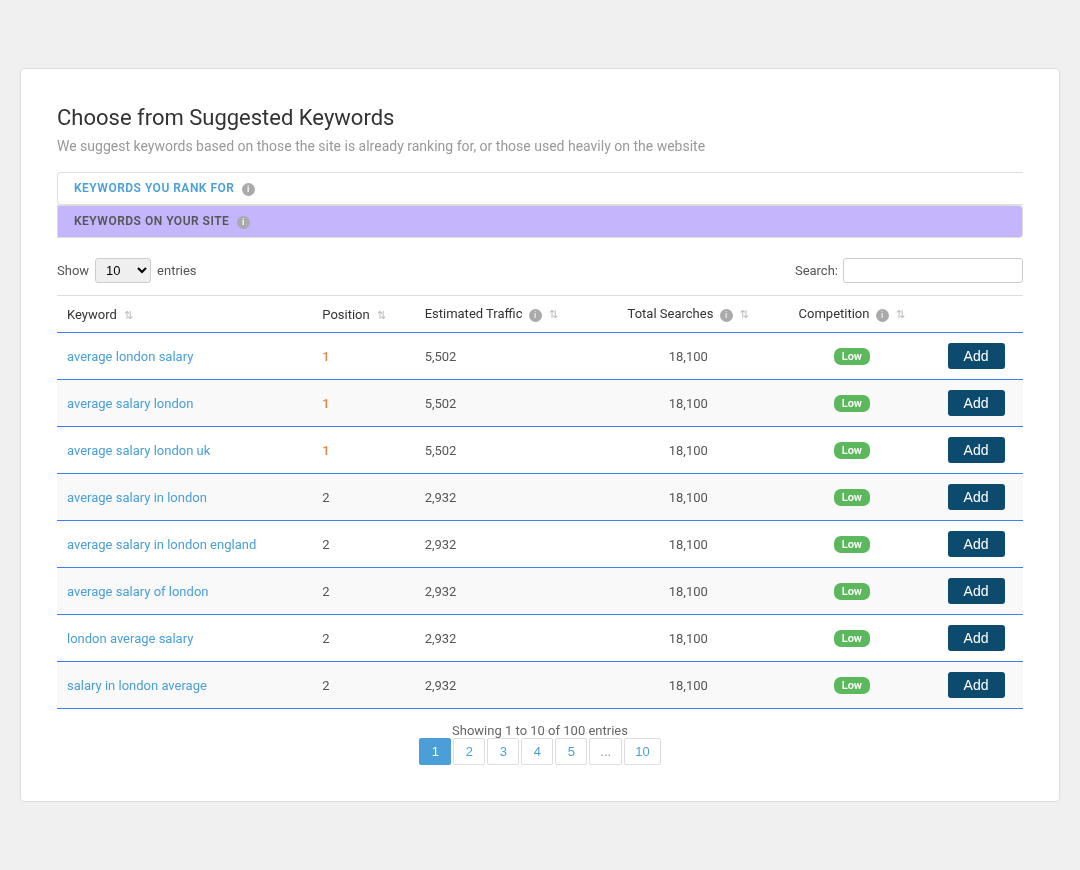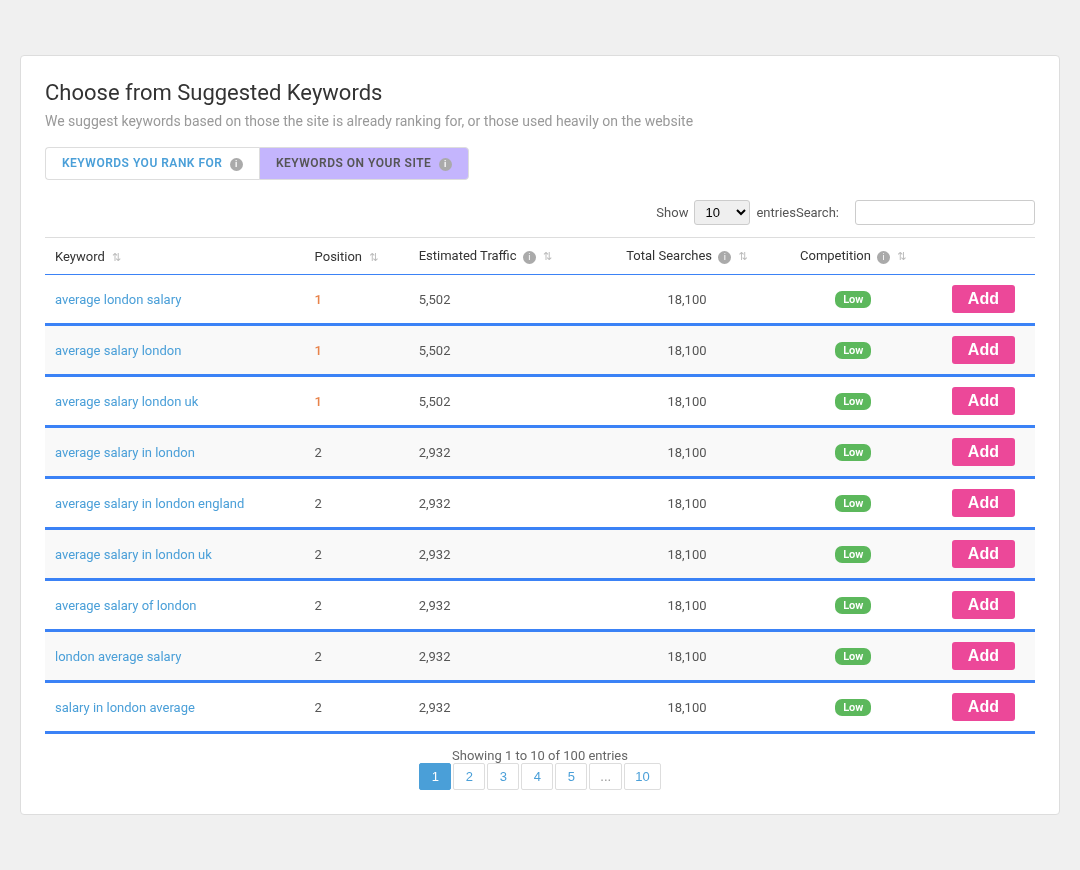--- a/index.html
+++ b/index.html
@@ -9,39 +9,40 @@
       display: flex;
       justify-content: center;
       align-items: center;
       min-height: 100vh;
       padding: 20px;
     }
     .card {
       background: #fff;
       border: 1px solid #ddd;
       border-radius: 4px;
-      padding: 24px;
+      padding: 36px;
       width: 1068px;
       max-width: 100%;
     }
     .page-title {
       font-size: 22px;
       font-weight: 400;
       color: #333;
       margin-bottom: 8px;
     }
     .page-subtitle {
       font-size: 14px;
       color: #999;
       margin-bottom: 18px;
     }
     .tabs {
       display: flex;
       margin-bottom: 20px;
       border-bottom: none;
+      flex-direction: column;
     }
     .tab {
       padding: 8px 16px;
       font-size: 12px;
       font-weight: 600;
       cursor: pointer;
       border: 1px solid #ddd;
       letter-spacing: 0.5px;
     }
     .tab:first-child {
@@ -63,41 +64,41 @@
       border-radius: 50%;
       color: white;
       font-size: 9px;
       text-align: center;
       line-height: 13px;
       margin-left: 4px;
       cursor: pointer;
     }
     .controls-row {
       display: flex;
-      justify-content: flex-end;
+      justify-content: space-between;
       align-items: center;
       margin-bottom: 12px;
     }
     .show-entries {
       font-size: 13px;
       color: #555;
       display: flex;
       align-items: center;
       gap: 6px;
     }
     .show-entries select {
       padding: 3px 6px;
       border: 1px solid #ccc;
       border-radius: 3px;
       font-size: 13px;
     }
     .search-row {
       display: flex;
       align-items: center;
-      gap: 16px;
+      gap: 5px;
       font-size: 13px;
       color: #555;
     }
     .search-row input {
       border: 1px solid #ccc;
       border-radius: 3px;
       padding: 4px 8px;
       font-size: 13px;
       width: 180px;
     }
@@ -131,21 +132,21 @@
       background: #aaa;
       border-radius: 50%;
       color: white;
       font-size: 9px;
       text-align: center;
       line-height: 13px;
       margin-left: 3px;
       cursor: pointer;
     }
     tbody tr {
-      border-bottom: 3px solid #3b82f6;
+      border-bottom: 1px solid #3b82f6;
     }
     tbody tr:nth-child(even) {
       background: #f9f9f9;
     }
     tbody tr:nth-child(odd) {
       background: #fff;
     }
     tbody td {
       padding: 10px 10px;
       color: #555;
@@ -161,28 +162,28 @@
     .badge-low {
       display: inline-block;
       background: #5cb85c;
       color: white;
       border-radius: 7px;
       padding: 2px 8px;
       font-size: 11px;
       font-weight: 600;
     }
     .add-btn {
-      background: #ec4899;
+      background: #0c4a6e;
       color: white;
       border: none;
       border-radius: 3px;
       padding: 5px 16px;
-      font-size: 16px;
-      cursor: pointer;
-      font-weight: 700;
+      font-size: 14px;
+      cursor: pointer;
+      font-weight: 400;
     }
     .footer-row {
       display: flex;
       justify-content: space-between;
       align-items: center;
       margin-top: 14px;
       flex-direction: column;
     }
     .showing-text {
       font-size: 13px;
@@ -352,34 +353,20 @@
       <td>2,932</td>
       <td>18,100</td>
       <td>
         <span class="badge-low">Low</span>
       </td>
       <td>
         <button class="add-btn">Add</button>
       </td>
     </tr>
         <tr>
-      <td class="keyword-cell">average salary in london uk</td>
-      <td>
-        <span class="">2</span>
-      </td>
-      <td>2,932</td>
-      <td>18,100</td>
-      <td>
-        <span class="badge-low">Low</span>
-      </td>
-      <td>
-        <button class="add-btn">Add</button>
-      </td>
-    </tr>
-        <tr>
       <td class="keyword-cell">average salary of london</td>
       <td>
         <span class="">2</span>
       </td>
       <td>2,932</td>
       <td>18,100</td>
       <td>
         <span class="badge-low">Low</span>
       </td>
       <td>

